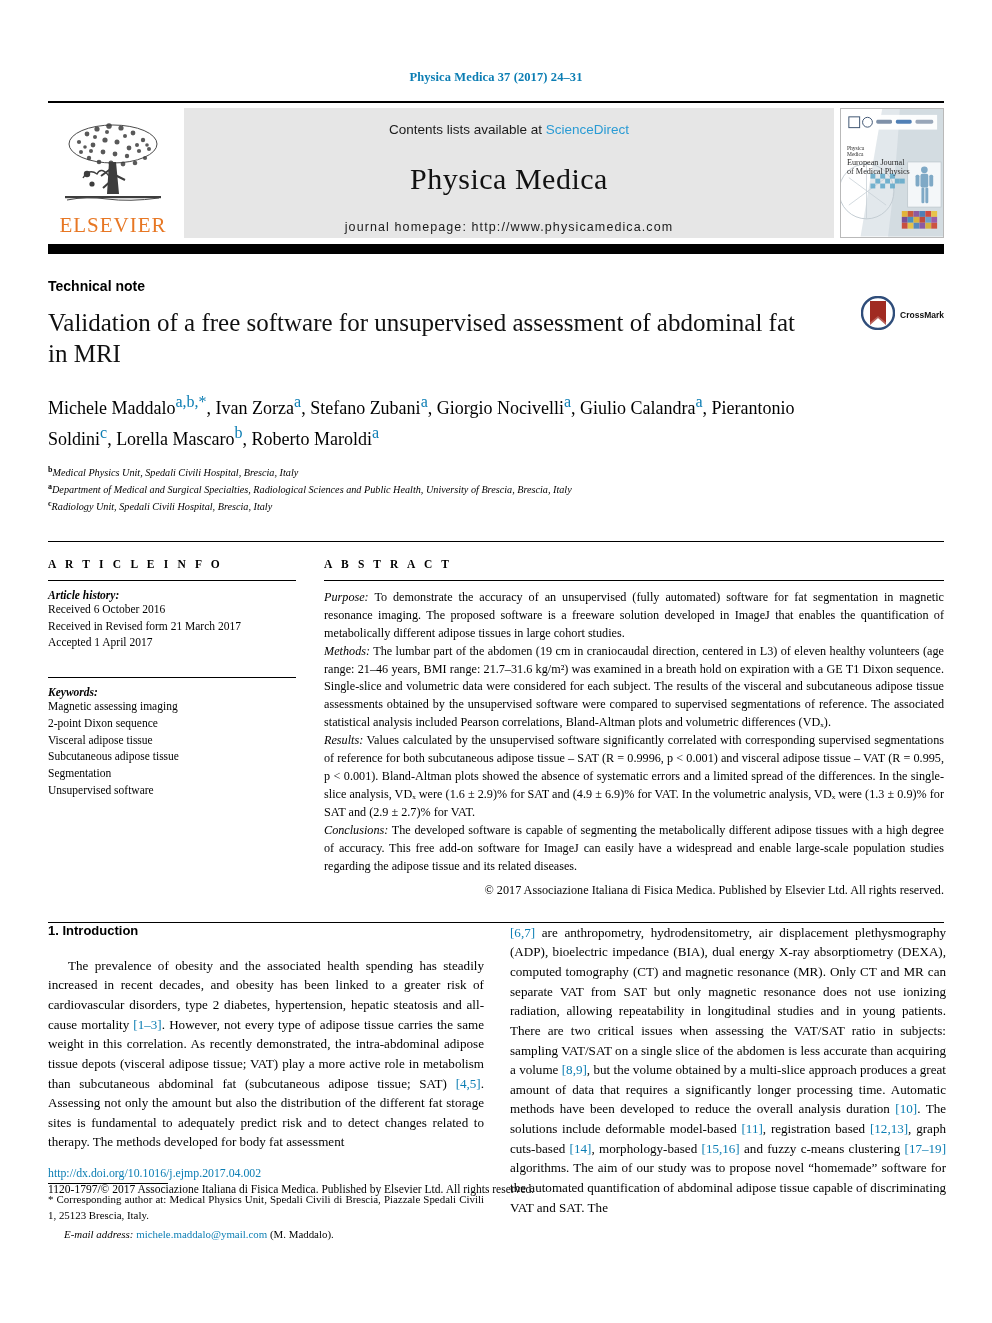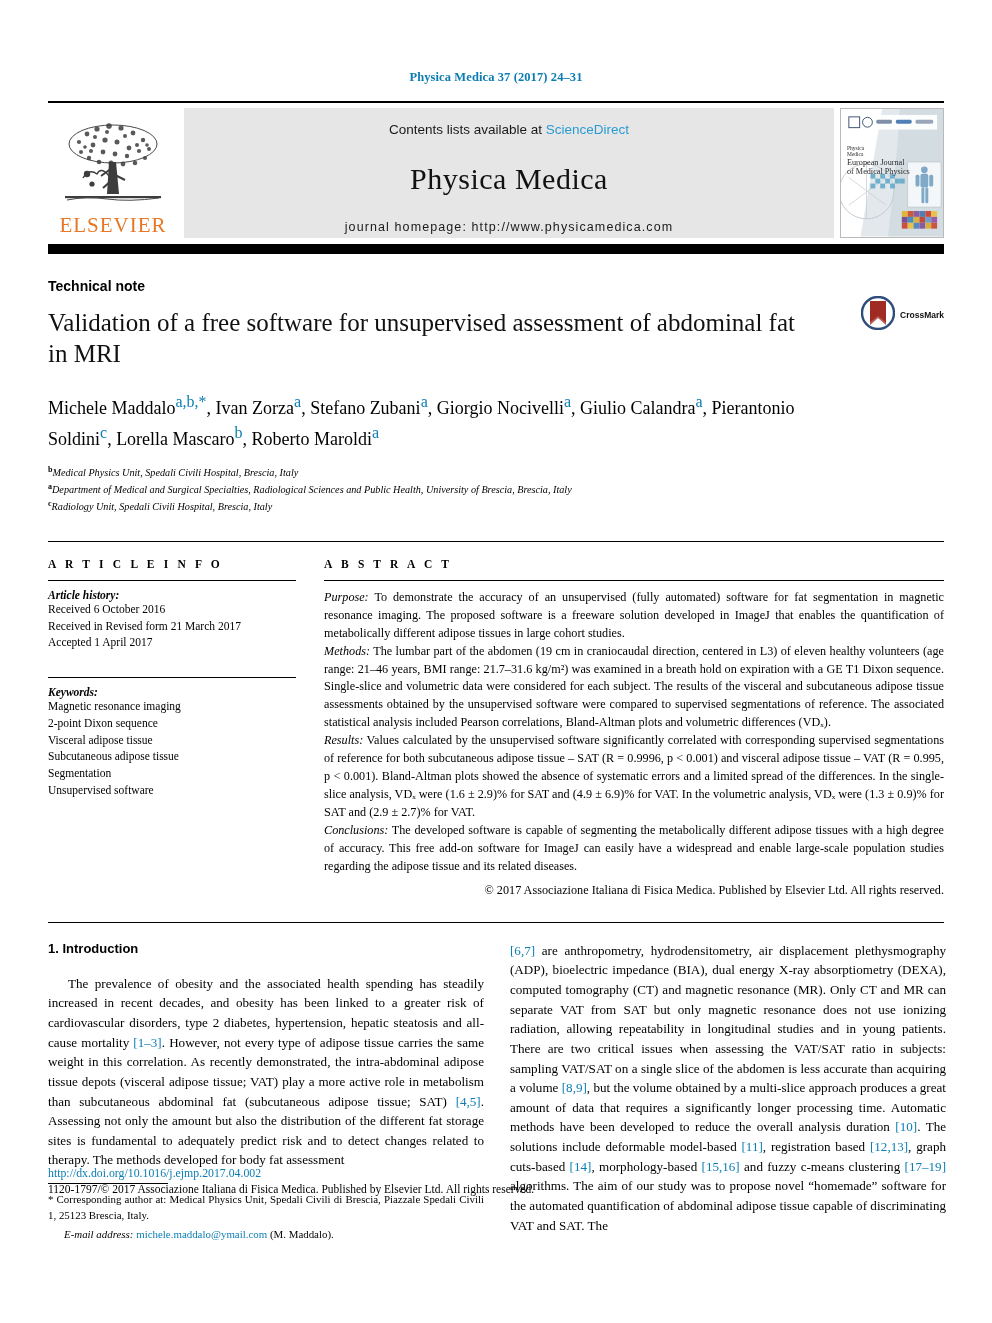--- a/index.html
+++ b/index.html
@@ -197,21 +197,20 @@
   .copyright {
     text-align: right;
     margin-top: 6px;
     font-size: 12.2px;
   }
 
   
   .body-wrap {
     margin: 22px 48px 0 48px;
     border-top: 1.6px solid #000;
-    padding-top: 18px;
     display: flex;
     gap: 26px;
   }
   .bcol { width: 436px; flex: 0 0 436px; }
   .sec-title {
     font-family: "Liberation Sans", sans-serif;
     font-weight: bold;
     font-size: 13px;
     margin: 0 0 18px 0;
   }
@@ -448,21 +447,21 @@
     <div class="col-info">
       <div class="sec-head">A R T I C L E    I N F O</div>
       <div class="rule"></div>
       <div class="info-sub">Article history:</div>
       <div class="info-line">Received 6 October 2016</div>
       <div class="info-line">Received in Revised form 21 March 2017</div>
       <div class="info-line">Accepted 1 April 2017</div>
       <div class="info-gap"></div>
       <div class="rule"></div>
       <div class="info-sub">Keywords:</div>
-      <div class="info-line">Magnetic resonance imaging</div>
+      <div class="info-line">Magnetic assessing imaging</div>
       <div class="info-line">2-point Dixon sequence</div>
       <div class="info-line">Visceral adipose tissue</div>
       <div class="info-line">Subcutaneous adipose tissue</div>
       <div class="info-line">Segmentation</div>
       <div class="info-line">Unsupervised software</div>
     </div>
 
     <div class="col-abs">
       <div class="sec-head">A B S T R A C T</div>
       <div class="rule"></div>

